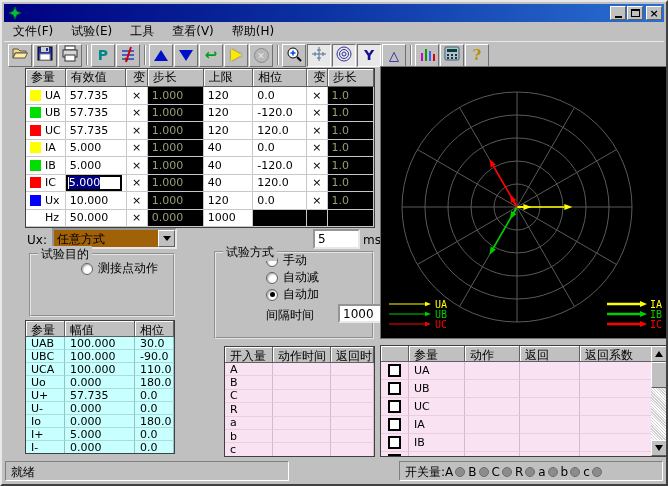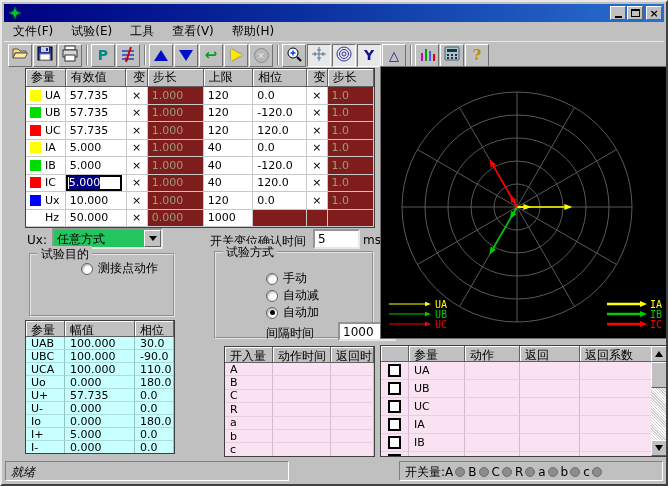--- a/index.html
+++ b/index.html
@@ -40,27 +40,27 @@
   
   .pt{position:absolute;left:23px;top:66px;width:350px;background:#fff;border:1px solid #404040;}
   .prow{display:flex;height:17.5px;}
   .prow.phead{height:18px;}
   .pc{overflow:hidden;white-space:nowrap;border-right:1px solid #c8c8c8;border-bottom:1px solid #c8c8c8;
     display:flex;align-items:center;padding-left:4px;font-size:11px;}
   .phead .pc{background:#c0c0c0;border-right:1px solid #606060;border-bottom:1px solid #606060;
     box-shadow:inset 1px 1px 0 #fff;font-size:12px;padding-left:5px;}
   .c0{width:41px;}.c1{width:63px;}.c2{width:22px;justify-content:center;padding-left:0;}
   .c3{width:58px;}.c4{width:51px;}.c5{width:56px;}.c6{width:21px;justify-content:center;padding-left:0;}.c7{width:48px;}
-  .pstep{background:#7f1d1d;color:#9c9c78;}
+  .pstep{background:#000000;color:#9c9c78;}
   .swatch{display:inline-block;width:11px;height:11px;margin-right:4px;flex:none;}
   .editbox{display:flex;align-items:center;width:100%;height:100%;margin-left:-4px;border:2px solid #000;background:#fff;padding-left:1px;}
   .editbox .sel{background:#000080;color:#fff;}
   
   .lbl{position:absolute;white-space:nowrap;}
-  .combo{position:absolute;left:50px;top:226px;width:111px;height:21px;border:2px inset #e8e8e8;background:#22c55e;display:flex;}
+  .combo{position:absolute;left:50px;top:226px;width:125px;height:21px;border:2px inset #e8e8e8;background:#a16207;display:flex;}
   .combo .cval{flex:1;padding:1px 0 0 3px;}
   .combo .cbtn{width:17px;background:#c0c0c0;border:1px solid;border-color:#fff #606060 #606060 #fff;
     display:flex;align-items:center;justify-content:center;}
   .dn-arrow{width:0;height:0;border-left:4px solid transparent;border-right:4px solid transparent;border-top:5px solid #000;}
   .tinput{position:absolute;height:20px;border:2px inset #e8e8e8;background:#fff;padding:1px 0 0 3px;font-size:12px;}
   .gbox{position:absolute;border:2px groove #e4e4e4;padding-left:36px;}
   .glabel{position:absolute;top:-9px;left:7px;background:#c0c0c0;padding:0 3px;}
   .radiorow{display:flex;align-items:center;margin:6px 0 0 14px;height:15px;}
   .radio{width:12px;height:12px;border-radius:50%;background:#fff;border:1px solid #606060;
     box-shadow:inset 1px 1px 2px rgba(0,0,0,.35);display:flex;align-items:center;justify-content:center;flex:none;}
@@ -381,41 +381,40 @@
   </div>
 
   <span class="lbl" style="left:25px;top:231px;">Ux:</span>
   <div class="combo">
     <span class="cval">任意方式</span>
     <span class="cbtn">
         <span class="dn-arrow"></span>
       </span>
   </div>
 
-  <span class="lbl" style="left:208px;top:231px;">开关变位确认时间</span>
   <div class="tinput" style="left:311px;top:227px;width:47px;">5</div>
   <span class="lbl" style="left:361px;top:231px;">ms</span>
 
   <div class="gbox" style="left:27px;top:251px;width:146px;height:64px;">
     <span class="glabel">试验目的</span>
     <div>
 
         <div class="radiorow">
           <span class="radio"></span>
           <span class="rlabel">测接点动作</span>
         </div>
 
       </div>
   </div>
 
   <div class="gbox" style="left:212px;top:249px;width:160px;height:88px;">
     <span class="glabel">试验方式</span>
     <div>
 
-        <div class="radiorow" style="margin-top:18px;font-family:Liberation Mono, monospace;">
+        <div class="radiorow" style="margin-top:0;font-family:Liberation Mono, monospace;">
           <span class="radio"></span>
           <span class="rlabel">手动</span>
         </div>
 
         <div class="radiorow" style="margin-top:2px;">
           <span class="radio"></span>
           <span class="rlabel">自动减</span>
         </div>
 
         <div class="radiorow" style="margin-top:2px;">
@@ -669,21 +668,21 @@
           <span class="sarr-up"></span>
         </span>
       <span class="sthumb"></span>
       <span class="sbtn sb-dn">
           <span class="sarr-dn"></span>
         </span>
     </div>
   </div>
 
   <div class="statusbar">
-    <div class="ssec" style="left:3px;width:284px;font-style:italic;">就绪</div>
+    <div class="ssec" style="left:3px;width:284px;">就绪</div>
     <div class="ssec" style="left:397px;right:3px;">
       <span>开关量:</span><span><span class="sw">
             <span>A</span>
             <span class="swdot"></span>
           </span><span class="sw">
             <span>B</span>
             <span class="swdot"></span>
           </span><span class="sw">
             <span>C</span>
             <span class="swdot"></span>

